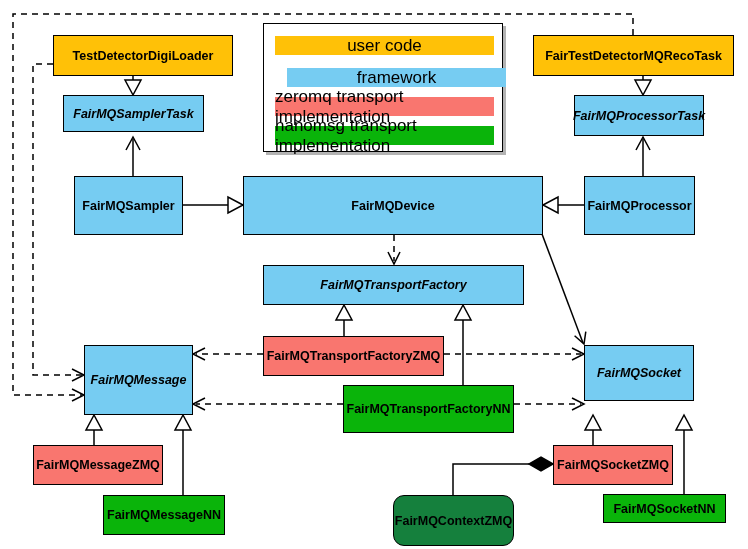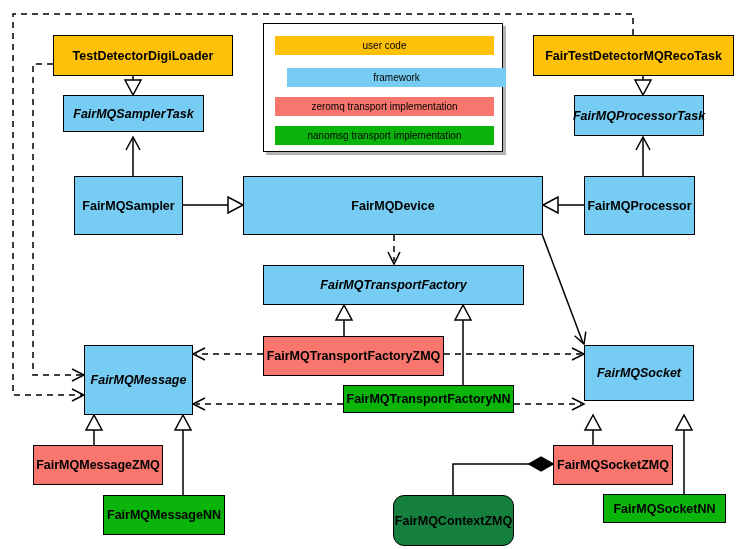--- a/index.html
+++ b/index.html
@@ -14,21 +14,21 @@
     font-size:12.5px;font-weight:bold;color:#000;text-align:center;
   }
   .node.abstract .node-label{font-style:italic;}
   .legend{
     position:absolute;box-sizing:border-box;background:#fff;border:1.5px solid #000;
     box-shadow:3px 3px 0 #b3b3b3;
   }
   .legend-item{
     position:absolute;box-sizing:border-box;left:11px;width:219px;height:19px;
     display:flex;align-items:center;justify-content:center;
-    font-size:10px;color:#000;
+    font-size:17px;color:#000;
   }
 </style>
 </head>
 <body>
 
 <div class="canvas">
 
   <svg class="edges" width="748" height="549" viewBox="0 0 748 549" fill="none" stroke="#000" stroke-width="1.5">
 
     <g>
@@ -173,21 +173,21 @@
   </div>
 
   <div class="node abstract" style="left: 263px; top: 265px; width: 261px; height: 40px; background: rgb(118, 204, 242);">
     <span class="node-label">FairMQTransportFactory</span>
   </div>
 
   <div class="node" style="left: 263px; top: 336px; width: 181px; height: 40px; background: rgb(249, 118, 111);">
     <span class="node-label">FairMQTransportFactoryZMQ</span>
   </div>
 
-  <div class="node" style="left: 343px; top: 385px; width: 171px; height: 28px; background: rgb(10, 180, 10);">
+  <div class="node" style="left: 343px; top: 385px; width: 171px; height: 48px; background: rgb(10, 180, 10);">
     <span class="node-label">FairMQTransportFactoryNN</span>
   </div>
 
   <div class="node abstract" style="left: 84px; top: 345px; width: 109px; height: 70px; background: rgb(118, 204, 242);">
     <span class="node-label">FairMQMessage</span>
   </div>
 
   <div class="node abstract" style="left: 584px; top: 345px; width: 110px; height: 56px; background: rgb(118, 204, 242);">
     <span class="node-label">FairMQSocket</span>
   </div>

